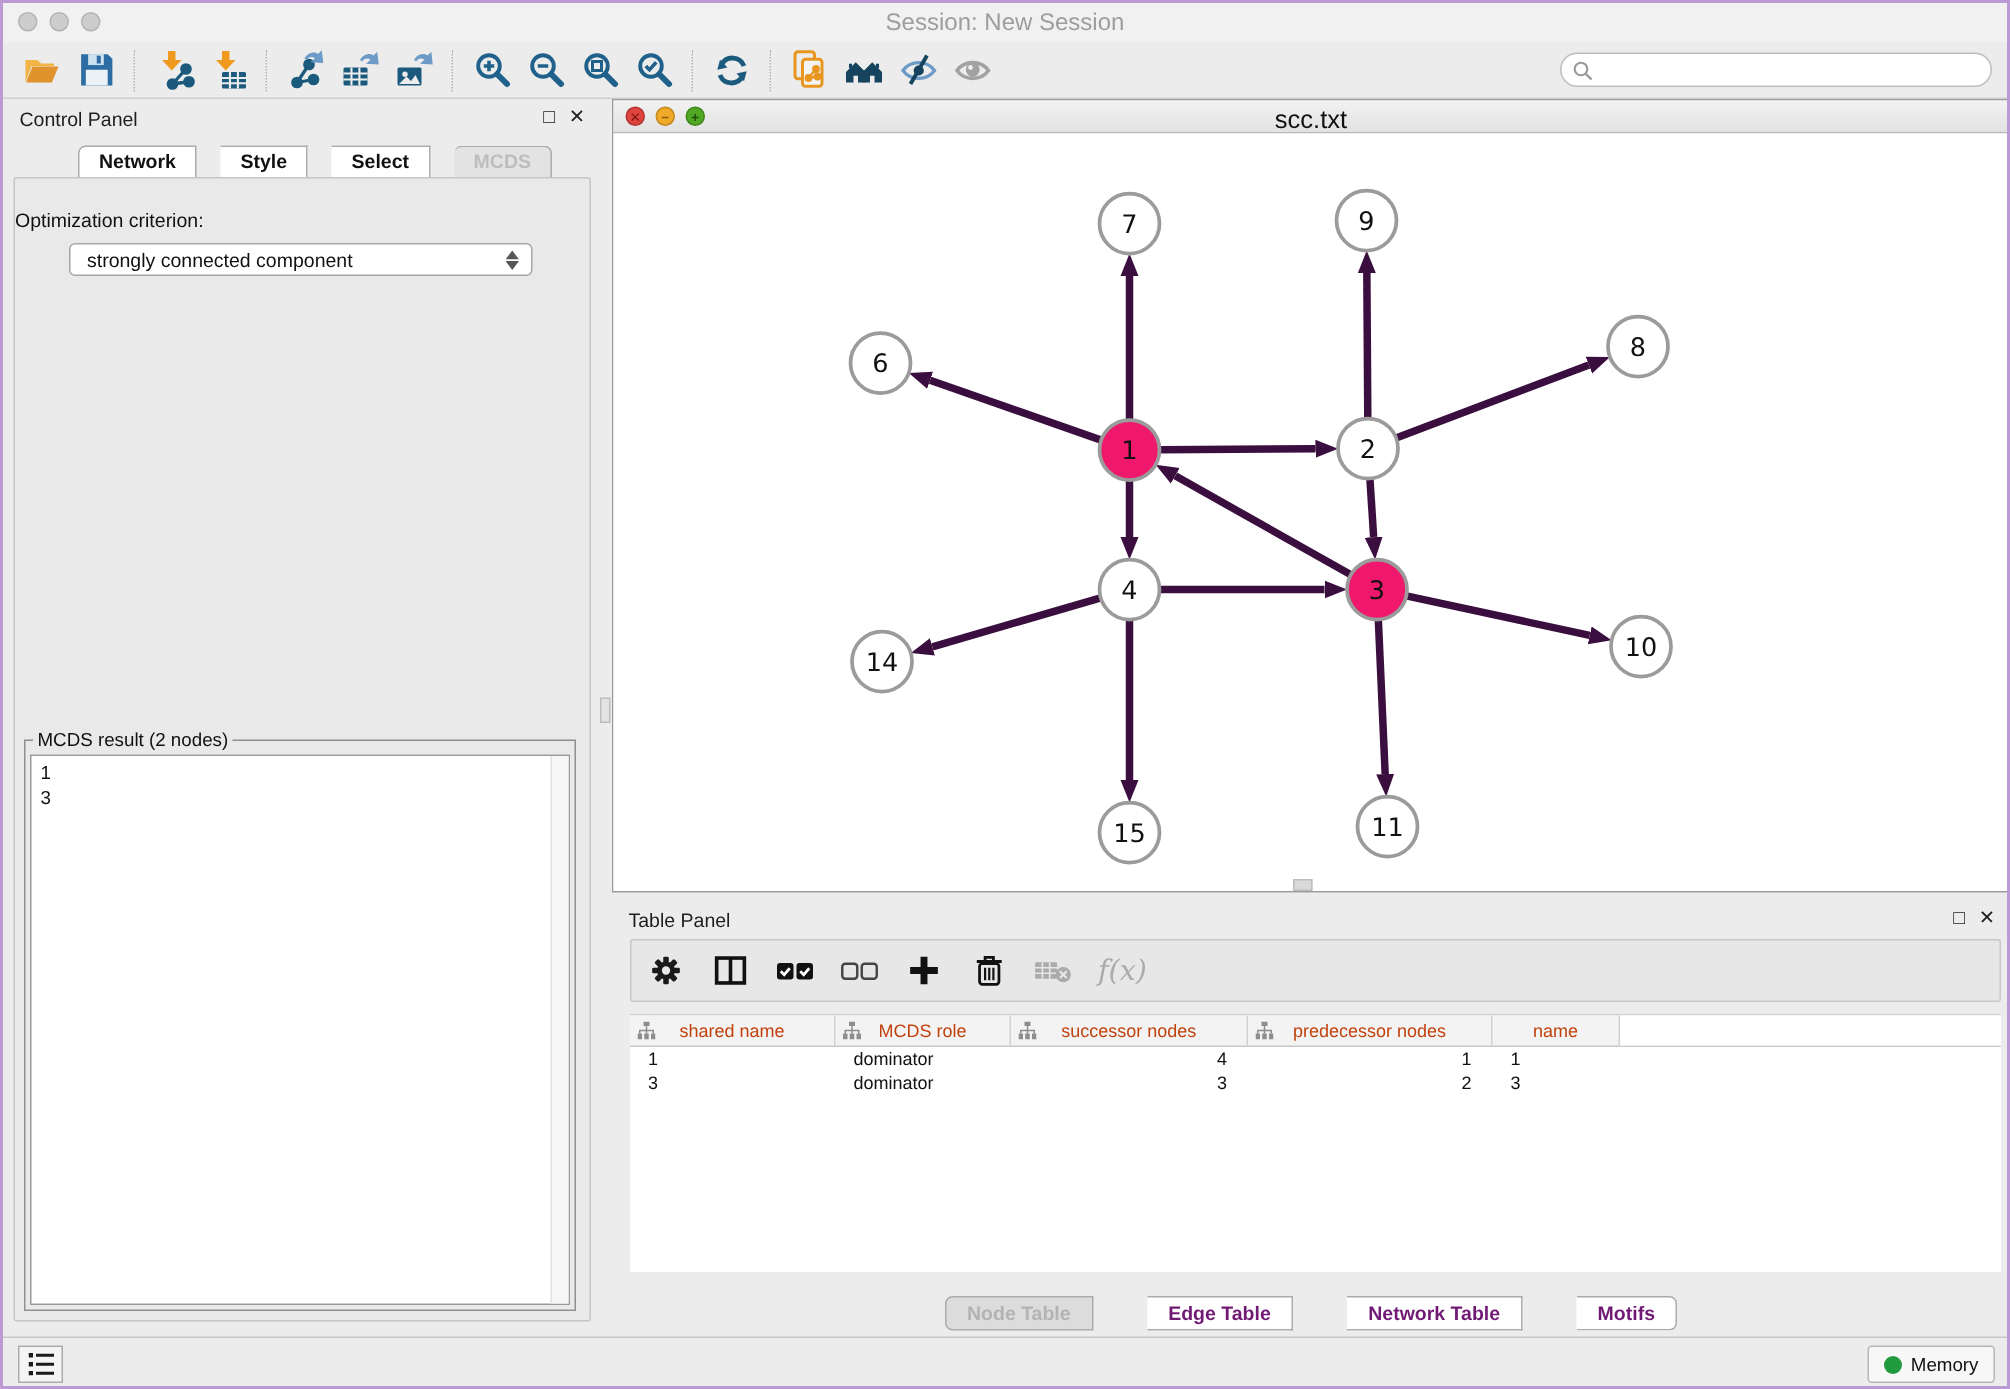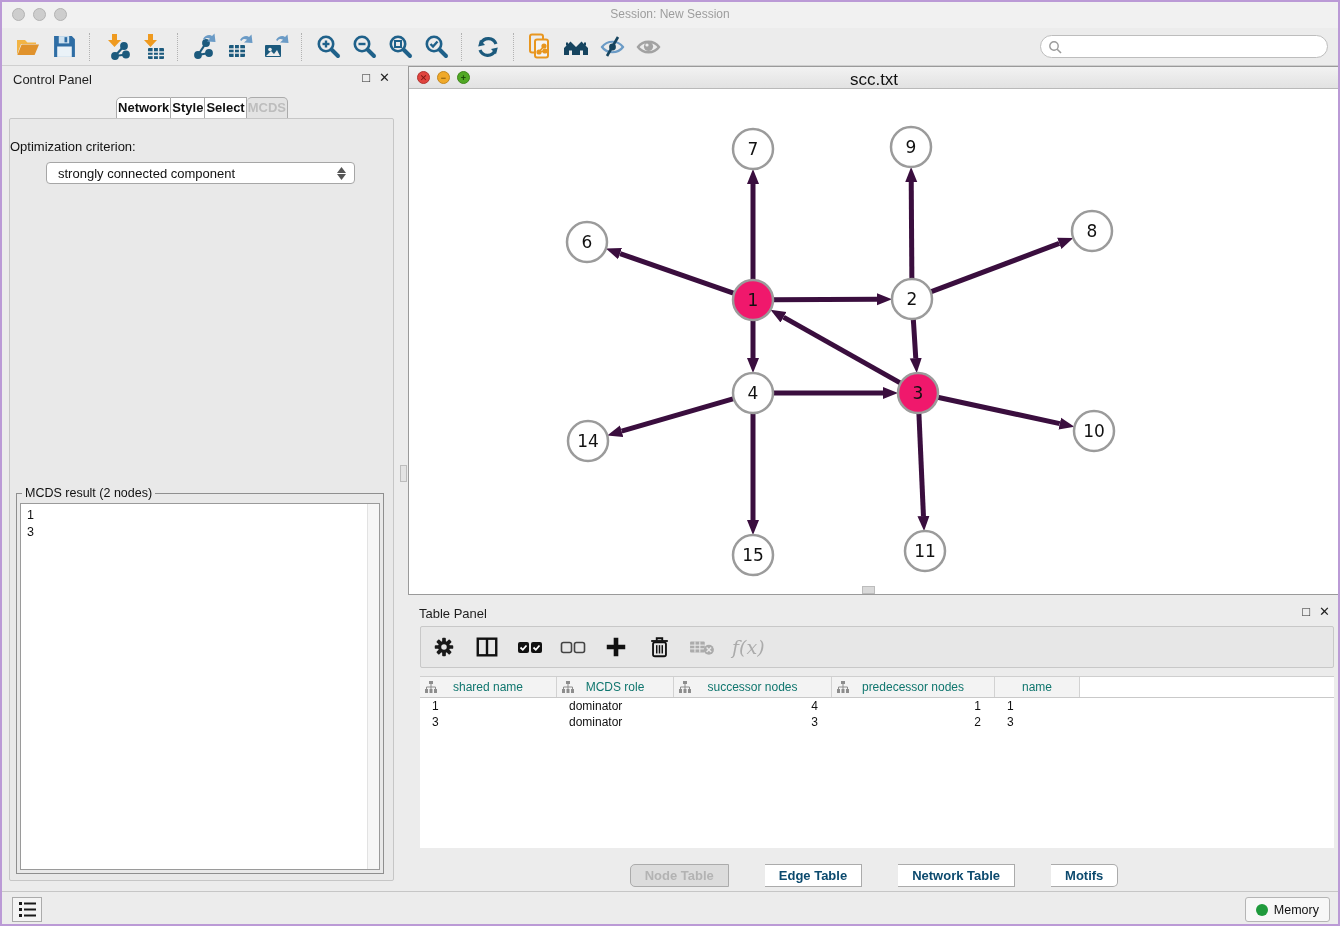--- a/index.html
+++ b/index.html
@@ -1,36 +1,36 @@
 <!DOCTYPE html>
 <html><head>
 <meta charset="utf-8">
 <style>
   html,body{margin:0;padding:0;background:#9a9a9a;font-family:"Liberation Sans","DejaVu Sans",sans-serif;}
   .window{position:relative;width:1340px;height:926px;box-sizing:border-box;background:#ececec;border:2px solid #bb9ad6;overflow:hidden;}
   
   .titlebar{position:absolute;left:0;top:0;width:100%;height:26px;background:#f1f1f1;border-bottom:1px solid #cfcfcf;}
   .lights{position:absolute;left:10px;top:6px;display:flex;gap:8px;}
   .light{width:13px;height:13px;border-radius:50%;background:#cdcdcd;border:1px solid #b3b3b3;box-sizing:border-box;}
-  .app-title{position:absolute;left:0;right:0;top:5px;text-align:center;font-size:12px;color:#9d9d9d;}
+  .app-title{position:absolute;left:0;right:0;top:5px;text-align:center;font-size:16px;color:#9d9d9d;}
   
   .toolbar{position:absolute;left:0;top:26px;width:100%;height:38px;background:#ececec;border-bottom:1px solid #cfcfcf;display:flex;align-items:center;padding-left:8px;box-sizing:border-box;}
   .tbtn{width:36px;height:30px;display:flex;align-items:center;justify-content:center;flex:0 0 auto;}
   .tbtn svg{display:block;}
   .tsep{width:1px;height:28px;border-left:1px dotted #b2b2b2;margin:0 7px;flex:0 0 auto;}
   .searchbox{position:absolute;right:10px;top:7px;width:288px;height:23px;background:#fff;border:1px solid #bdbdbd;border-radius:12px;display:flex;align-items:center;padding-left:7px;box-sizing:border-box;}
   .searchbox input{border:none;outline:none;background:transparent;font-size:12px;width:240px;margin-left:4px;}
   
   .cp{position:absolute;left:0;top:64px;width:400px;height:825px;background:#ececec;}
   .panel-head{position:absolute;left:0;top:0;width:100%;height:26px;}
   .panel-title{position:absolute;left:11px;top:6px;font-size:13px;color:#1e1e1e;}
   .panel-icons{position:absolute;right:12px;top:4px;display:flex;gap:9px;font-size:13px;color:#222;}
   .panel-icons span{cursor:default;}
   .cp-tabs{position:absolute;left:0;right:0;top:31px;display:flex;justify-content:center;}
-  .tab{height:20px;line-height:20px;padding:0 1px;background:#fff;border:1px solid #ababab;border-left-width:0;font-size:13px;font-weight:bold;color:#111;}
+  .tab{height:20px;line-height:20px;padding:0 13px;background:#fff;border:1px solid #ababab;border-left-width:0;font-size:13px;font-weight:bold;color:#111;margin-left:16px;}
   .tab:first-child{border-left-width:1px;border-top-left-radius:5px;}
   .tab:last-child{border-top-right-radius:5px;}
   .tab.active{background:#e3e3e3;color:#bdbdbd;border-top-left-radius:5px;border-top-right-radius:5px;}
   .cp-body{position:absolute;left:7px;right:8px;top:52px;bottom:10px;background:#e9e9e9;border:1px solid #c6c6c6;border-radius:2px;}
   .opt-label{position:absolute;left:0;right:0;top:20px;text-align:left;font-size:13px;color:#111;}
   .criterion{position:absolute;left:36px;right:38px;top:43px;height:22px;background:#fff;border:1px solid #a6a6a6;border-radius:4px;display:flex;align-items:center;box-sizing:border-box;}
   .criterion .val{flex:1;font-size:13px;color:#111;padding-left:11px;}
   .criterion .stepper{width:18px;display:flex;flex-direction:column;align-items:center;gap:1px;padding-right:4px;}
   .btnrow{position:absolute;left:0;right:0;top:76px;display:flex;justify-content:center;gap:14px;}
   .pbtn{height:21px;line-height:19px;padding:0 14px;background:#fdfdfd;border:1px solid #a8a8a8;border-radius:4px;font-size:12.5px;color:#111;}
@@ -51,28 +51,28 @@
   .canvas{position:absolute;left:0;top:22px;width:930px;height:505px;background:#fff;}
   .v-grip{position:absolute;left:398px;top:463px;width:7px;height:17px;background:#e3e3e3;border:1px solid #bdbdbd;box-sizing:border-box;}
   .h-grip{position:absolute;left:860px;top:584px;width:13px;height:8px;background:#d9d9d9;border:1px solid #bcbcbc;box-sizing:border-box;}
   
   .tp{position:absolute;left:406px;top:598px;width:932px;height:291px;background:#ececec;}
   .tp-toolbar{position:absolute;left:12px;right:6px;top:26px;height:42px;background:#e7e7e7;border:1px solid #c8c8c8;border-radius:2px;display:flex;align-items:center;gap:17px;padding-left:10px;box-sizing:border-box;}
   .tp-toolbar .tpi{display:flex;align-items:center;justify-content:center;width:26px;height:26px;}
   .fx{font-family:"DejaVu Serif",serif;font-style:italic;font-size:19px;color:#ababab;}
   .tbl{position:absolute;left:12px;right:6px;top:76px;height:171px;background:#fff;border-top:1px solid #cfcfcf;}
   .thead{display:flex;height:20px;background:#f3f3f3;border-bottom:1px solid #c9c9c9;}
-  .th{position:relative;display:flex;align-items:center;justify-content:center;font-size:12px;color:#0f766e;border-right:1px solid #d2d2d2;box-sizing:border-box;}
+  .th{position:relative;display:flex;align-items:center;justify-content:center;font-size:12px;color:#c2410c;border-right:1px solid #d2d2d2;box-sizing:border-box;}
   .th .colicon{position:absolute;left:5px;top:4px;}
   .th.filler{flex:1;border-right:none;background:#fff;}
   .tr{display:flex;height:16px;}
   .td{font-size:12px;color:#111;box-sizing:border-box;padding:1px 12px 0 12px;overflow:hidden;white-space:nowrap;}
   .td.right{text-align:right;padding-right:14px;}
   .tp-tabs{position:absolute;left:0;right:0;top:264px;display:flex;justify-content:center;gap:36px;}
-  .seg{height:21px;line-height:21px;padding:0 14px;background:#fff;border:1px solid #ababab;border-left-width:0;font-size:13px;font-weight:bold;color:#0c4a6e;}
+  .seg{height:21px;line-height:21px;padding:0 14px;background:#fff;border:1px solid #ababab;border-left-width:0;font-size:13px;font-weight:bold;color:#701a75;}
   .seg:first-child{border-left-width:1px;border-radius:5px 0 0 5px;}
   .seg:last-child{border-radius:0 5px 5px 0;}
   .seg.active{background:#dcdcdc;color:#b3b3b3;}
   
   .statusbar{position:absolute;left:0;top:889px;width:100%;height:33px;background:#ececec;border-top:1px solid #c6c6c6;box-sizing:border-box;}
   .listbtn{position:absolute;left:10px;top:5px;width:28px;height:23px;background:#f4f4f4;border:1px solid #ababab;display:flex;align-items:center;justify-content:center;}
   .membtn{position:absolute;right:8px;top:5px;height:23px;background:#f7f7f7;border:1px solid #b5b5b5;border-radius:3px;display:flex;align-items:center;gap:6px;padding:0 10px;font-size:12.5px;color:#111;}
   .memdot{width:12px;height:12px;border-radius:50%;background:#1f9a3c;}
 </style>
 </head>

